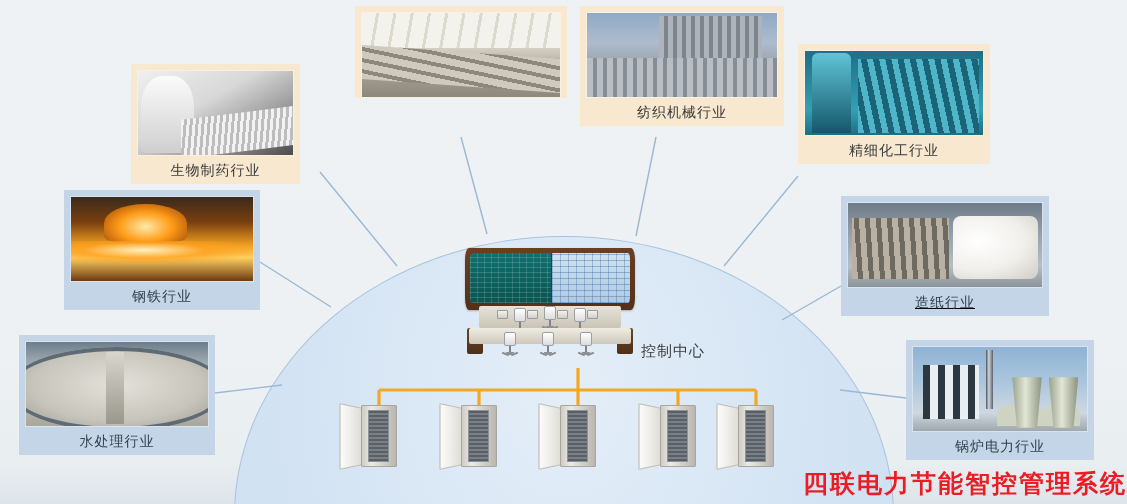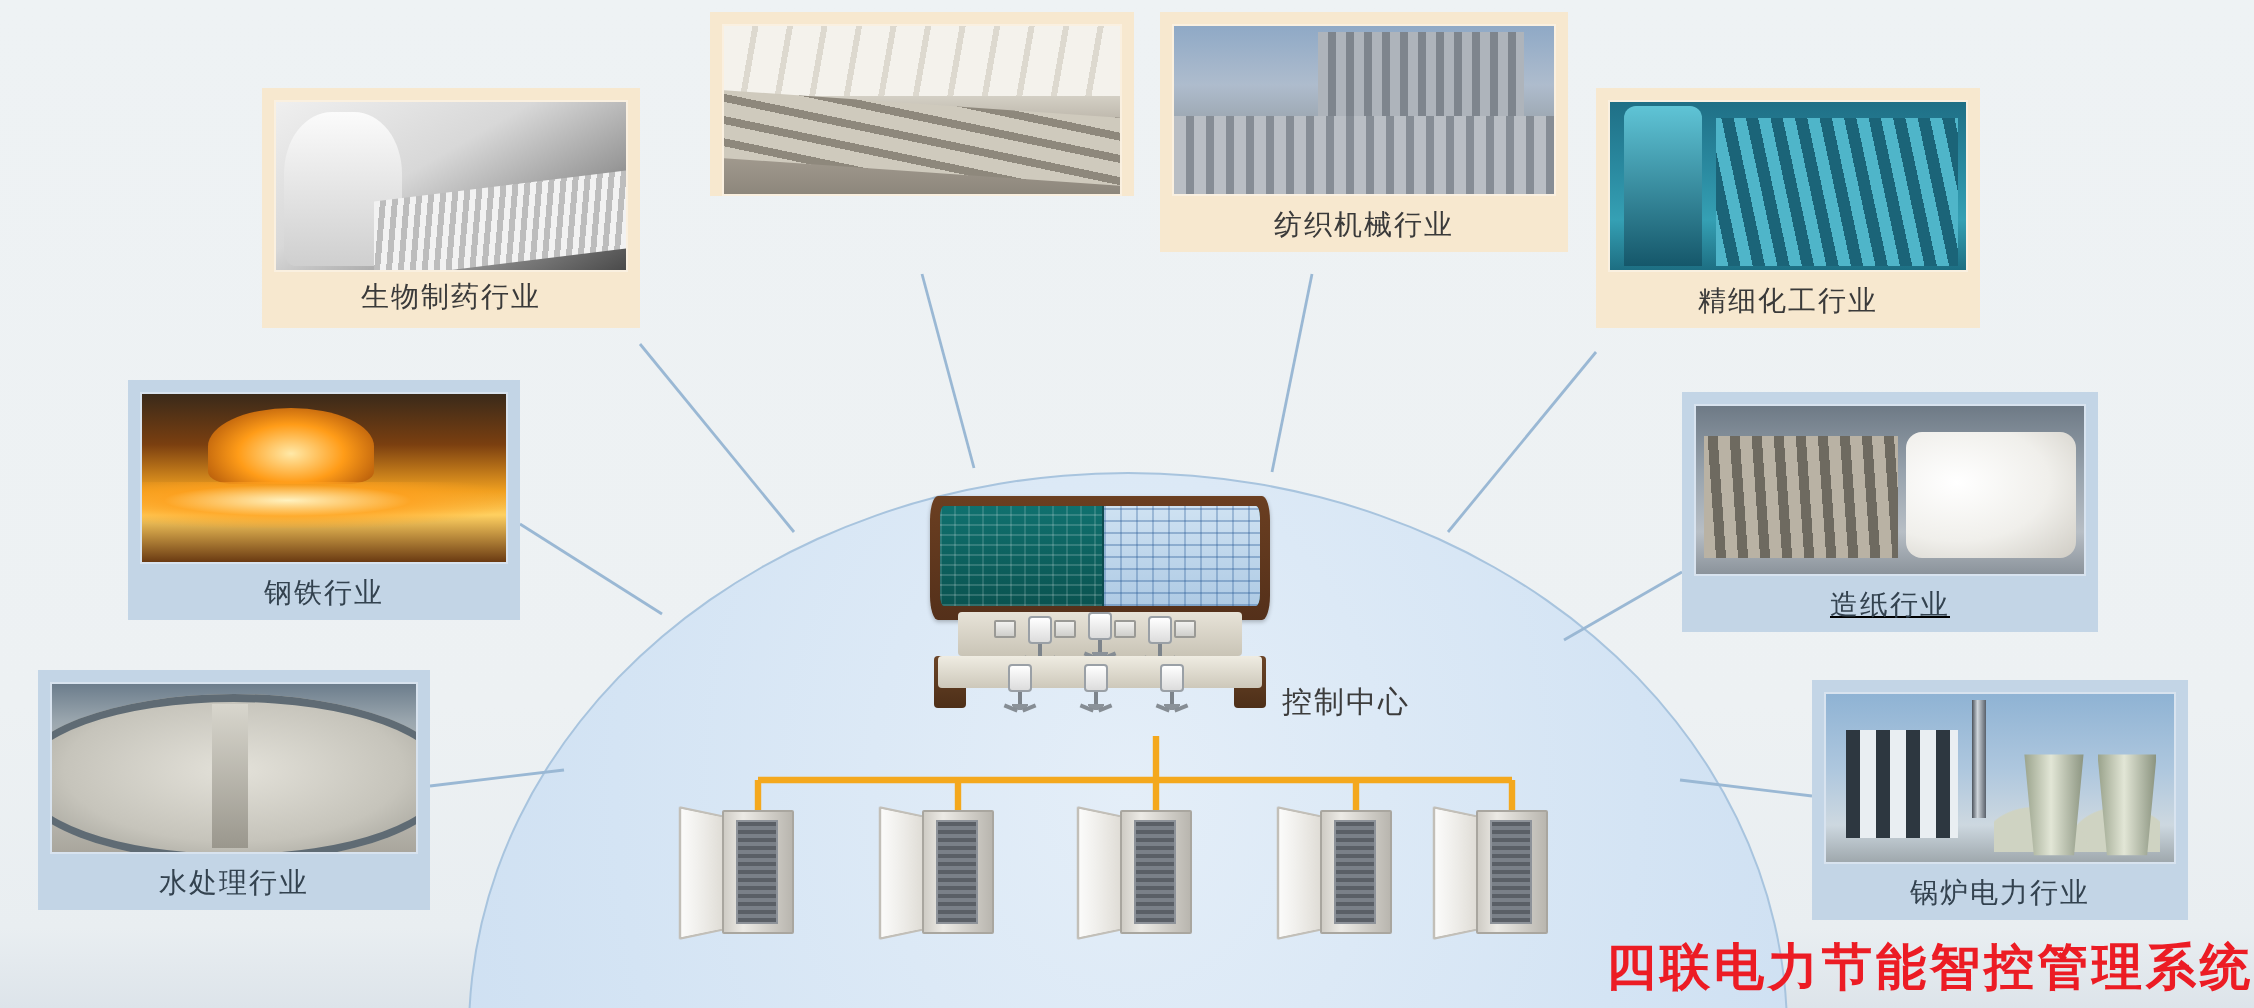--- a/index.html
+++ b/index.html
@@ -274,21 +274,21 @@
       <line x1="461" y1="137" x2="487" y2="234" stroke="#9ab8d4" stroke-width="1.4"></line>
       <line x1="656" y1="137" x2="636" y2="236" stroke="#9ab8d4" stroke-width="1.4"></line>
       <line x1="798" y1="176" x2="724" y2="266" stroke="#9ab8d4" stroke-width="1.4"></line>
       <line x1="260" y1="262" x2="331" y2="307" stroke="#9ab8d4" stroke-width="1.4"></line>
       <line x1="841" y1="286" x2="782" y2="320" stroke="#9ab8d4" stroke-width="1.4"></line>
       <line x1="215" y1="393" x2="282" y2="385" stroke="#9ab8d4" stroke-width="1.4"></line>
       <line x1="906" y1="398" x2="840" y2="390" stroke="#9ab8d4" stroke-width="1.4"></line>
     </svg>
 
   <div id="cards">
-      <div class="card cream" style="left: 131px; top: 44px; width: 189px; font-family: Liberation Serif, serif;">
+      <div class="card cream" style="left: 131px; top: 64px; width: 169px;">
         <div class="photo">
           <div class="ph ph-bio"></div>
         </div>
         <span class="cap">生物制药行业</span>
       </div>
       <div class="card cream" style="left: 355px; top: 6px; width: 212px;">
         <div class="photo">
           <div class="ph ph-tex"></div>
         </div>
       </div>

